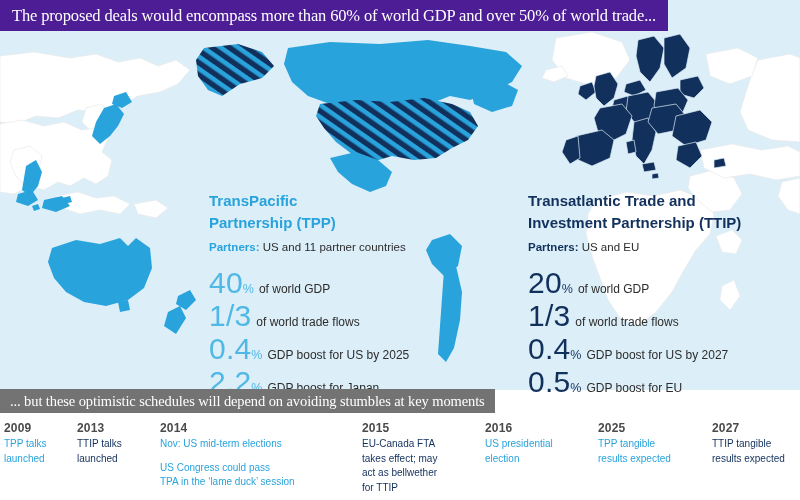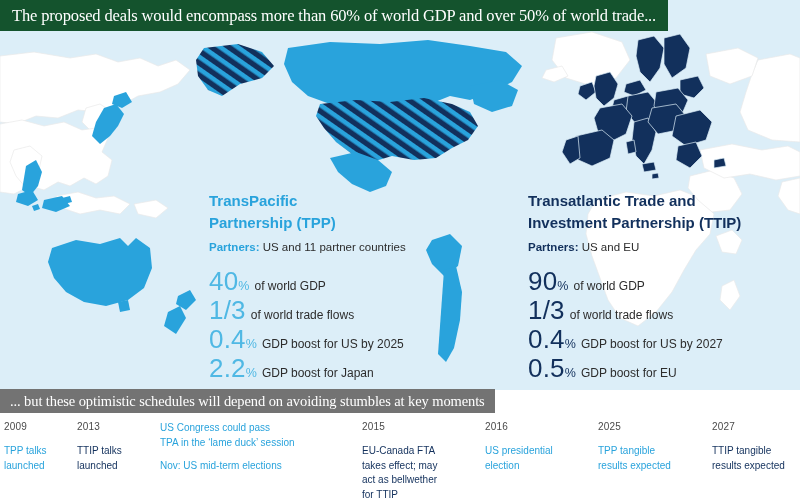--- a/index.html
+++ b/index.html
@@ -18,21 +18,21 @@
   }
 
   
   .map-layer{position:absolute;left:0;top:0;width:800px;height:390px;overflow:hidden;}
   .map-svg{display:block;width:800px;height:390px;}
 
   
   .top-banner{
     position:absolute;left:0;top:0;
     height:31px;
-    background:#14532d;
+    background:#4c1d95;
     display:flex;align-items:center;
     padding:0 10px 0 12px;
     box-sizing:border-box;
     z-index:6;
   }
   .top-banner-text{
     color:#ffffff;
     font-family:"Liberation Serif", serif;
     font-size:16.5px;
     font-weight:400;
@@ -58,21 +58,21 @@
     margin:0 0 13px 0;
   }
   .deal-partners .lbl{font-weight:bold;}
   .stat{
     display:flex;
     align-items:baseline;
     margin:0 0 3px 0;
     line-height:1;
   }
   .stat-num{
-    font-size:26px;
+    font-size:30px;
     font-weight:300;
     letter-spacing:0.2px;
   }
   .stat-pct{
     font-size:12.5px;
     margin-left:0px;
     font-weight:400;
   }
   .stat-label{
     font-size:12px;
@@ -116,24 +116,24 @@
 
   
   .timeline{
     position:absolute;left:0;top:413px;
     width:800px;height:87px;
     background:#ffffff;
     z-index:6;
   }
   .tl-col{position:absolute;top:8px;}
   .tl-year{
-    font-size:10px;
-    font-weight:normal;
+    font-size:12px;
+    font-weight:bold;
     color:#4A4A4A;
-    margin-bottom:12px;
+    margin-bottom:2px;
     letter-spacing:0.2px;
   }
   .tl-ev{
     font-size:10px;
     line-height:14.5px;
     margin-bottom:9px;
     white-space:pre-line;
   }
   .tl-ev.tpp{color:#29A3DC;}
   .tl-ev.ttip{color:#12305C;}
@@ -298,21 +298,21 @@
   </div>
 
   <div class="deal" id="ttip-block">
     <div class="deal-title">Transatlantic Trade and
 Investment Partnership (TTIP)</div>
     <div class="deal-partners">
       <span class="lbl">Partners:</span>
       <span class="val">US and EU</span>
     </div>
     <div class="stat">
-      <span class="stat-num">90</span>
+      <span class="stat-num">20</span>
       <span class="stat-pct">%</span>
       <span class="stat-label">of world GDP</span>
     </div>
     <div class="stat">
       <span class="stat-num">1/3</span>
       <span class="stat-pct"></span>
       <span class="stat-label">of world trade flows</span>
     </div>
     <div class="stat">
       <span class="stat-num">0.4</span>
@@ -338,23 +338,24 @@
 launched</div>
     </div>
 
     <div class="tl-col" style="left:77px;width:68px;">
       <div class="tl-year">2013</div>
       <div class="tl-ev ttip">TTIP talks
 launched</div>
     </div>
 
     <div class="tl-col" style="left:160px;width:190px;">
+      <div class="tl-year">2014</div>
+      <div class="tl-ev tpp">Nov: US mid-term elections</div>
       <div class="tl-ev tpp">US Congress could pass
 TPA in the ‘lame duck’ session</div>
-      <div class="tl-ev tpp">Nov: US mid-term elections</div>
     </div>
 
     <div class="tl-col" style="left:362px;width:115px;">
       <div class="tl-year">2015</div>
       <div class="tl-ev ttip">EU-Canada FTA
 takes effect; may
 act as bellwether
 for TTIP</div>
     </div>
 

